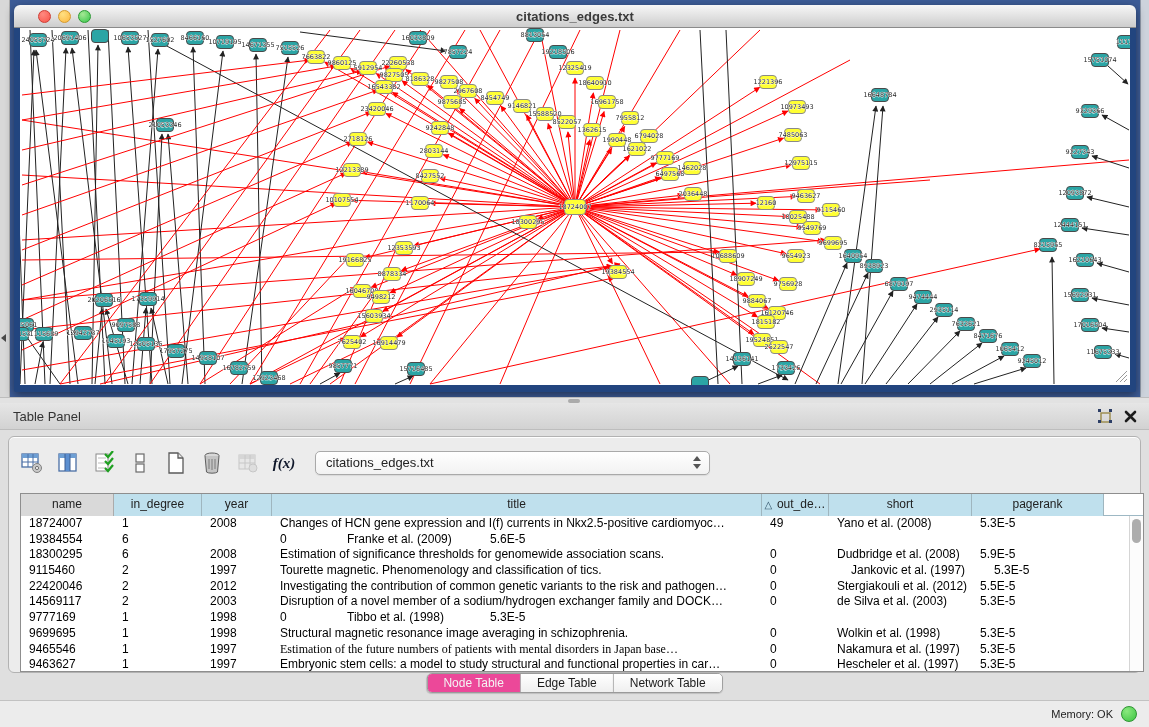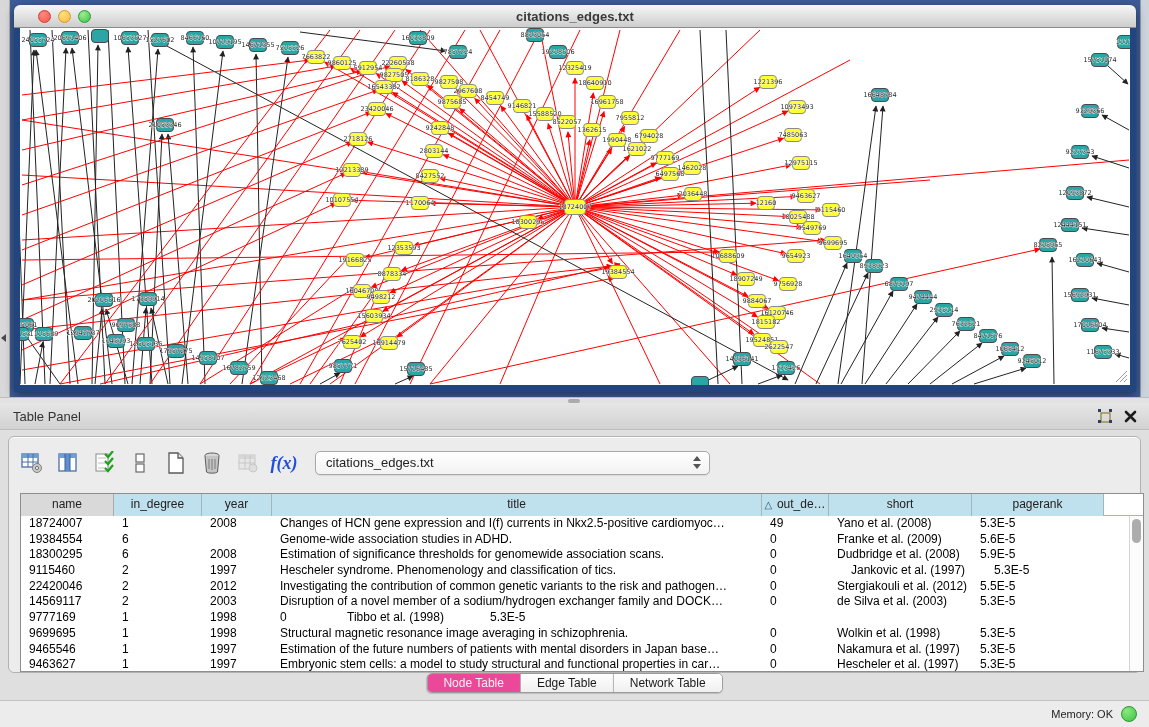--- a/index.html
+++ b/index.html
@@ -38,21 +38,21 @@
   .ph-icons { position:absolute; right:10px; top:5px; display:flex; gap:10px; align-items:center; }
   .ph-btn { width:16px; height:16px; cursor:pointer; }
 
   .panel-body { position:absolute; left:0; top:430px; width:1149px; height:270px; background:#DFDFDF; }
   .panel-box { position:absolute; left:8px; top:6px; width:1133px; height:237px;
                background:#ECECEC; border:1px solid #B2B2B2; border-radius:6px; box-shadow:inset 0 1px 0 #FFF; }
 
   .toolbar { position:absolute; left:10px; top:12px; height:28px; display:flex; align-items:center; gap:10px; }
   .tbtn { width:26px; height:26px; display:flex; align-items:center; justify-content:center; cursor:pointer; }
   .tbtn.disabled { opacity:.45; cursor:default; }
-  .fx { font-family:"Liberation Serif", serif; font-style:italic; font-weight:700; font-size:18px; color:#1d4ed8; }
+  .fx { font-family:"Liberation Serif", serif; font-style:italic; font-weight:700; font-size:15px; color:#0f172a; }
   .dropdown { position:relative; width:395px; height:24px; margin-left:8px; background:linear-gradient(#FFFFFF,#F2F2F2);
               border:1px solid #A9A9A9; border-radius:5px; font-size:13px; color:#222; line-height:22px;
               padding-left:10px; cursor:pointer; box-shadow:0 1px 1px rgba(0,0,0,.08); }
   .dd-arrows { position:absolute; right:8px; top:4px; }
   .dd-arrows div { width:0; height:0; border-left:4px solid transparent; border-right:4px solid transparent; }
   .dd-up { border-bottom:5px solid #555; margin-bottom:3px; }
   .dd-down { border-top:5px solid #555; }
 
   .tablewrap { position:absolute; left:11px; top:56px; width:1124px; height:179px;
                background:#FFFFFF; border:1px solid #8E8E8E; }
@@ -624,39 +624,38 @@
             <div class="td" style="width: 70px;">2008</div>
             <div class="td" style="width: 490px;">Changes of HCN gene expression and I(f) currents in Nkx2.5-positive cardiomyoc…</div>
             <div class="td" style="width: 67px;">49</div>
             <div class="td" style="width: 143px;">Yano et al. (2008)</div>
             <div class="td" style="width: 132px;">5.3E-5</div>
           </div>
           <div class="trow">
             <div class="td" style="width: 93px;">19384554</div>
             <div class="td" style="width: 88px;">6</div>
             <div class="td" style="width: 70px; margin-top: 36px;">2009</div>
-            <div class="td" style="width: 490px;">Genome-wide association studies in ADHD.</div>
             <div class="td" style="width: 67px;">0</div>
             <div class="td" style="width: 143px;">Franke et al. (2009)</div>
             <div class="td" style="width: 132px;">5.6E-5</div>
           </div>
           <div class="trow">
             <div class="td" style="width: 93px;">18300295</div>
             <div class="td" style="width: 88px;">6</div>
             <div class="td" style="width: 70px;">2008</div>
             <div class="td" style="width: 490px;">Estimation of significance thresholds for genomewide association scans.</div>
             <div class="td" style="width: 67px;">0</div>
             <div class="td" style="width: 143px;">Dudbridge et al. (2008)</div>
             <div class="td" style="width: 132px;">5.9E-5</div>
           </div>
           <div class="trow">
             <div class="td" style="width: 93px;">9115460</div>
             <div class="td" style="width: 88px;">2</div>
             <div class="td" style="width: 70px;">1997</div>
-            <div class="td" style="width: 490px;">Hescheler syndrome. Phenomenology and classification of tics.</div>
+            <div class="td" style="width: 490px;">Tourette magnetic. Phenomenology and classification of tics.</div>
             <div class="td" style="width: 67px;">0</div>
             <div class="td" style="width: 143px; margin-left: 14px;">Jankovic et al. (1997)</div>
             <div class="td" style="width: 132px;">5.3E-5</div>
           </div>
           <div class="trow">
             <div class="td" style="width: 93px;">22420046</div>
             <div class="td" style="width: 88px;">2</div>
             <div class="td" style="width: 70px;">2012</div>
             <div class="td" style="width: 490px;">Investigating the contribution of common genetic variants to the risk and pathogen…</div>
             <div class="td" style="width: 67px;">0</div>
@@ -686,21 +685,21 @@
             <div class="td" style="width: 70px;">1998</div>
             <div class="td" style="width: 490px;">Structural magnetic resonance image averaging in schizophrenia.</div>
             <div class="td" style="width: 67px;">0</div>
             <div class="td" style="width: 143px;">Wolkin et al. (1998)</div>
             <div class="td" style="width: 132px;">5.3E-5</div>
           </div>
           <div class="trow">
             <div class="td" style="width: 93px;">9465546</div>
             <div class="td" style="width: 88px;">1</div>
             <div class="td" style="width: 70px;">1997</div>
-            <div class="td" style="width: 490px;">Estimation of the future numbers of patients with mental disorders in Japan base…</div>
+            <div class="td" style="width: 490px; font-family: Liberation Serif, serif;">Estimation of the future numbers of patients with mental disorders in Japan base…</div>
             <div class="td" style="width: 67px;">0</div>
             <div class="td" style="width: 143px;">Nakamura et al. (1997)</div>
             <div class="td" style="width: 132px;">5.3E-5</div>
           </div>
           <div class="trow">
             <div class="td" style="width: 93px;">9463627</div>
             <div class="td" style="width: 88px;">1</div>
             <div class="td" style="width: 70px;">1997</div>
             <div class="td" style="width: 490px;">Embryonic stem cells: a model to study structural and functional properties in car…</div>
             <div class="td" style="width: 67px;">0</div>

